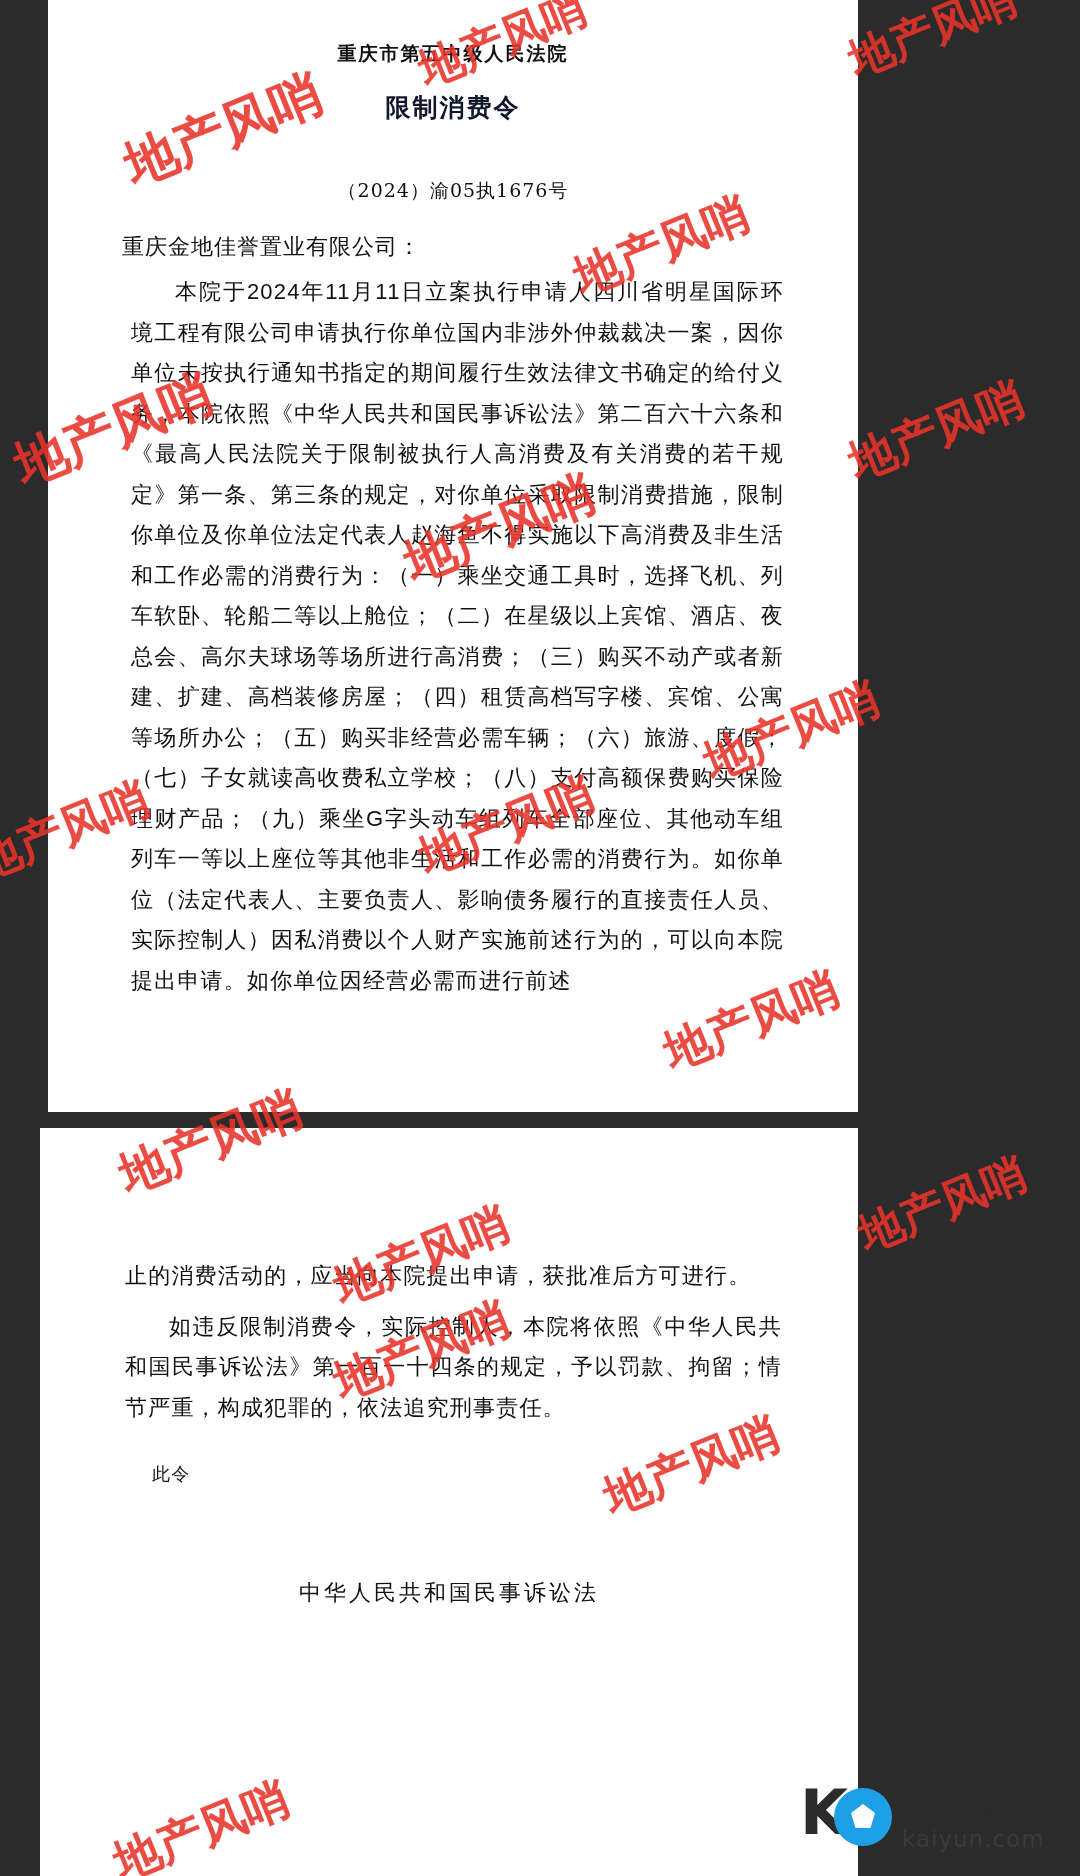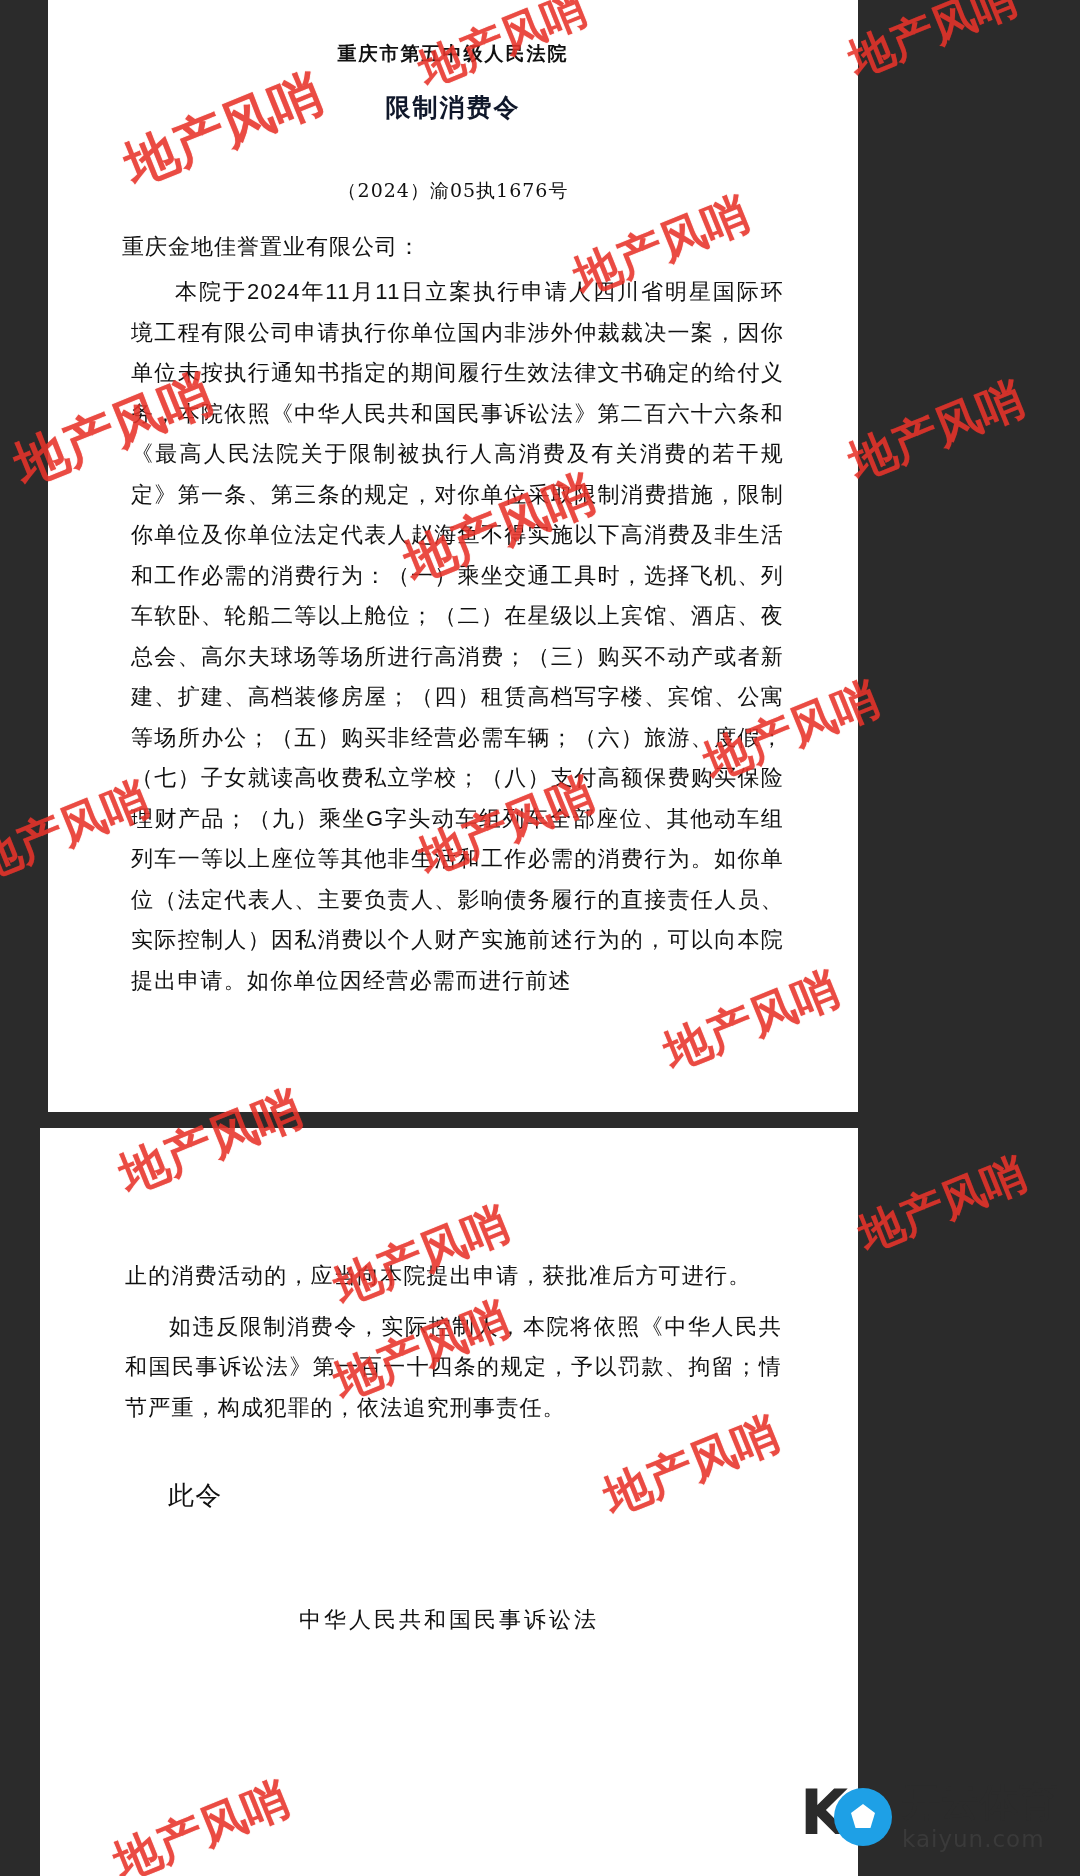--- a/index.html
+++ b/index.html
@@ -85,23 +85,23 @@
   }
   .para.no-indent { text-indent: 0; }
 
   .page2-body {
     padding: 0 76px;
     color: #111;
   }
   .page2-spacer { height: 118px; }
   .sign-order {
     font-family: "DejaVu Serif", "Liberation Serif", serif;
-    font-size: 26px;
+    font-size: 18px;
     letter-spacing: 1.2px;
-    margin-top: 50px;
+    margin-top: 34px;
     text-indent: 2em;
   }
   .date-line {
     font-family: "DejaVu Serif", "Liberation Serif", serif;
     font-size: 22px;
     letter-spacing: 3px;
     text-align: center;
     margin-top: 92px;
   }
 

